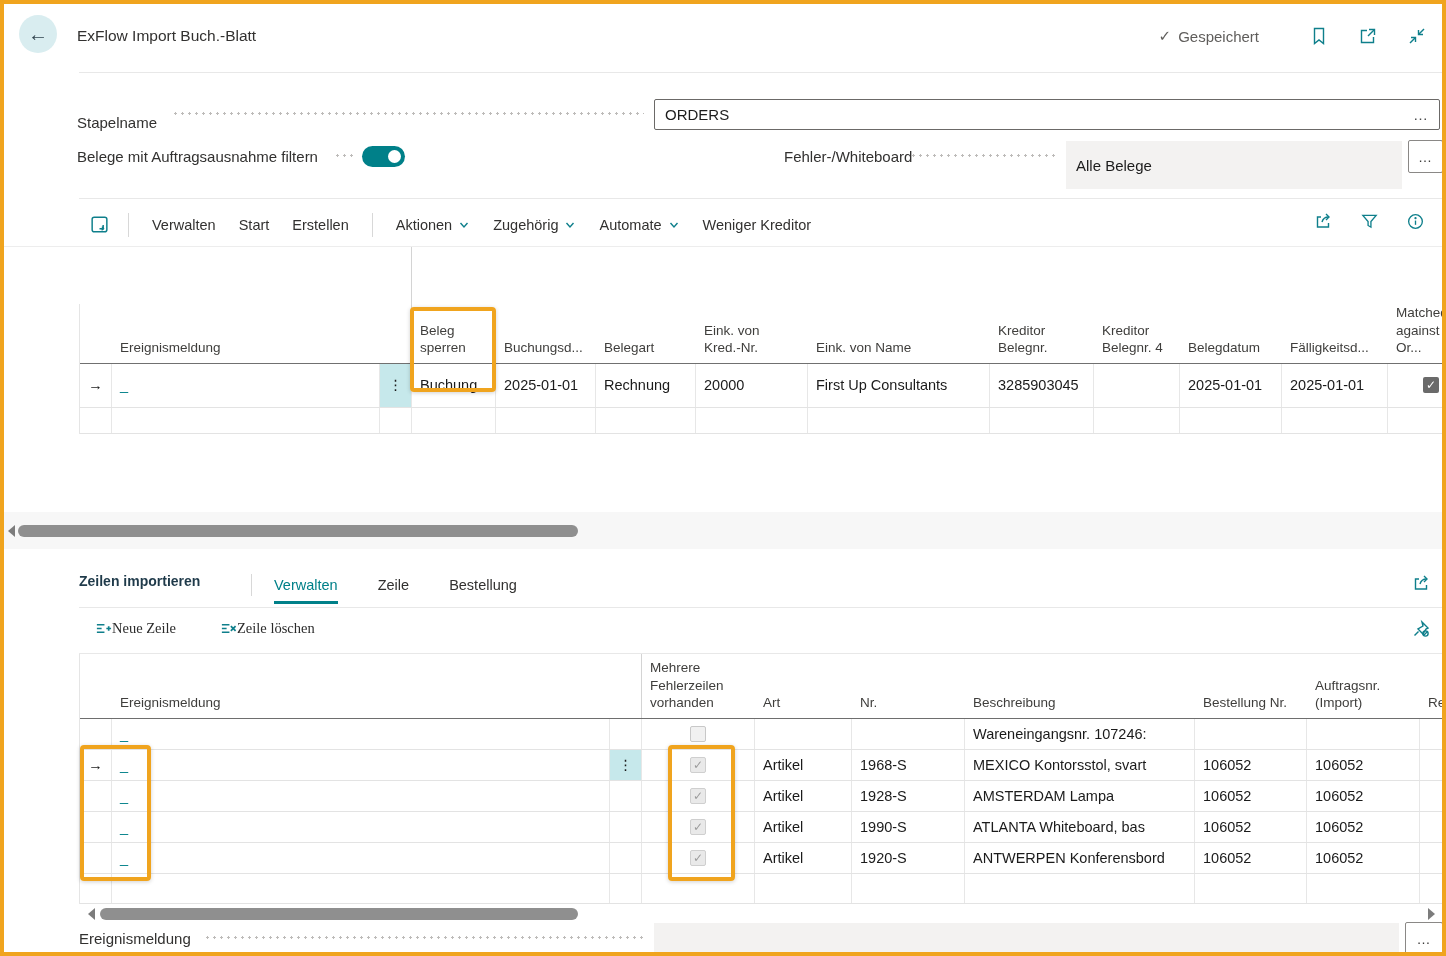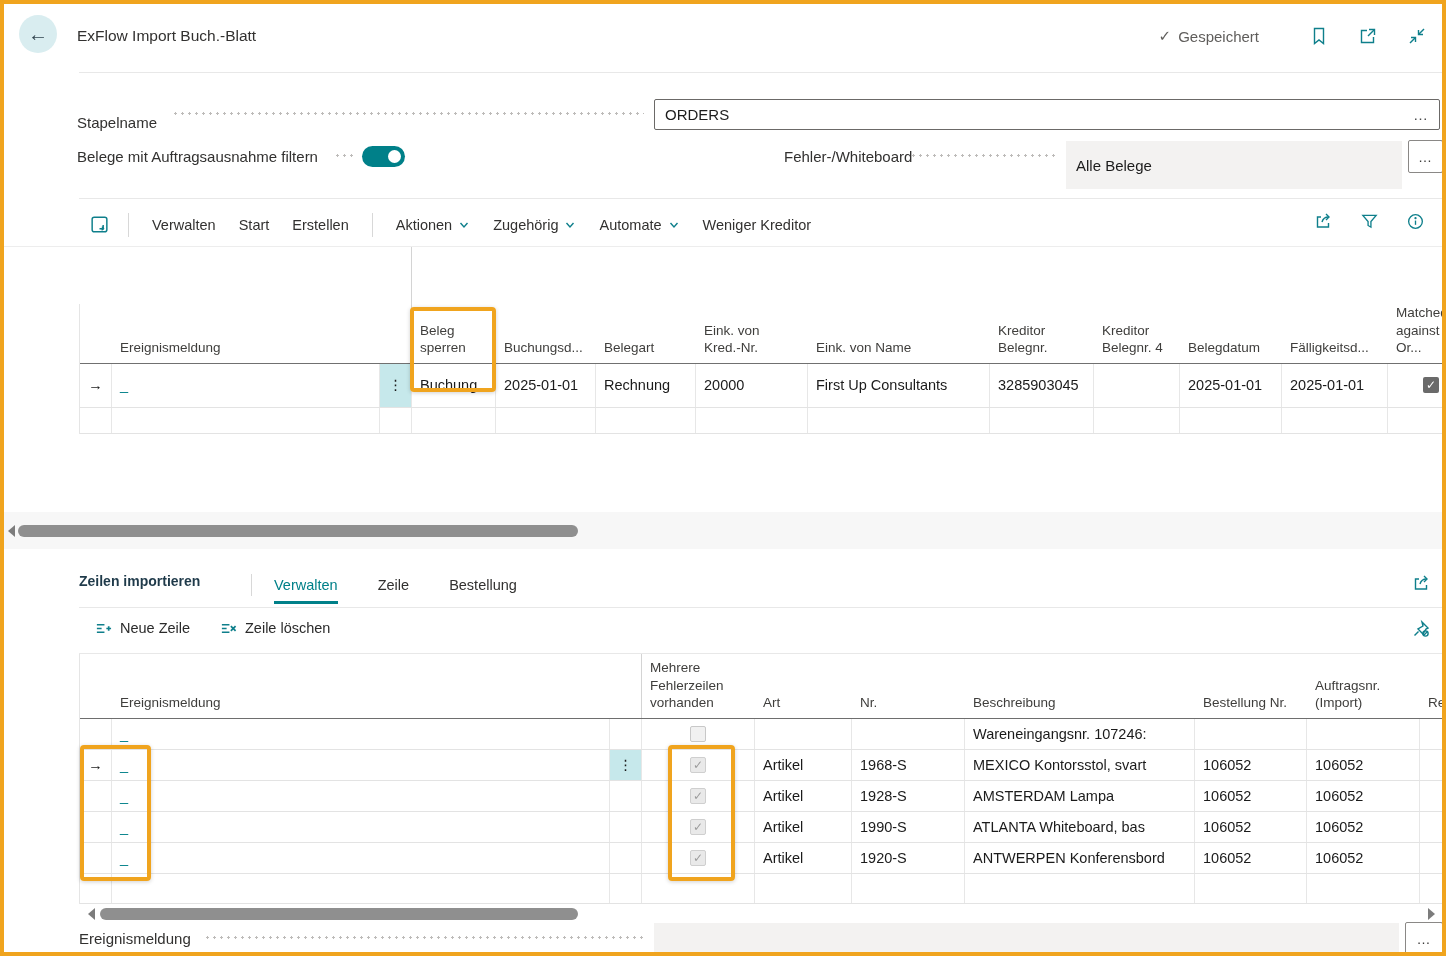--- a/index.html
+++ b/index.html
@@ -88,21 +88,21 @@
   .sb-arrow-l { width:0; height:0; border-top:6px solid transparent; border-bottom:6px solid transparent;
     border-right:7px solid #7c7c7c; cursor:pointer; }
   .sb-arrow-r { width:0; height:0; border-top:6px solid transparent; border-bottom:6px solid transparent;
     border-left:7px solid #7c7c7c; cursor:pointer; }
 
   
   .part-title { left:75px; top:569px; font-size:14px; font-weight:700; color:#1f3a4a; }
   .tabs { left:270px; top:573px; display:flex; gap:40px; }
   .tab { font-size:14.5px; color:#323130; cursor:pointer; padding-bottom:8px; }
   .tab.active { color:#008089; border-bottom:3px solid #008089; }
-  .action { display:flex; align-items:flex-start; gap:8px; font-size:14.5px; color:#2b2b2b; cursor:pointer; }
+  .action { display:flex; align-items:flex-end; gap:0; font-size:14.5px; color:#2b2b2b; cursor:pointer;font-family:Liberation Serif, serif; }
 
   
   .hl { border:4px solid #F0A41E; border-radius:4px; pointer-events:none;
     box-shadow:0 1px 4px rgba(0,0,0,.18); }
 </style>
 </head>
 <body>
 
 <div id="app">
 

